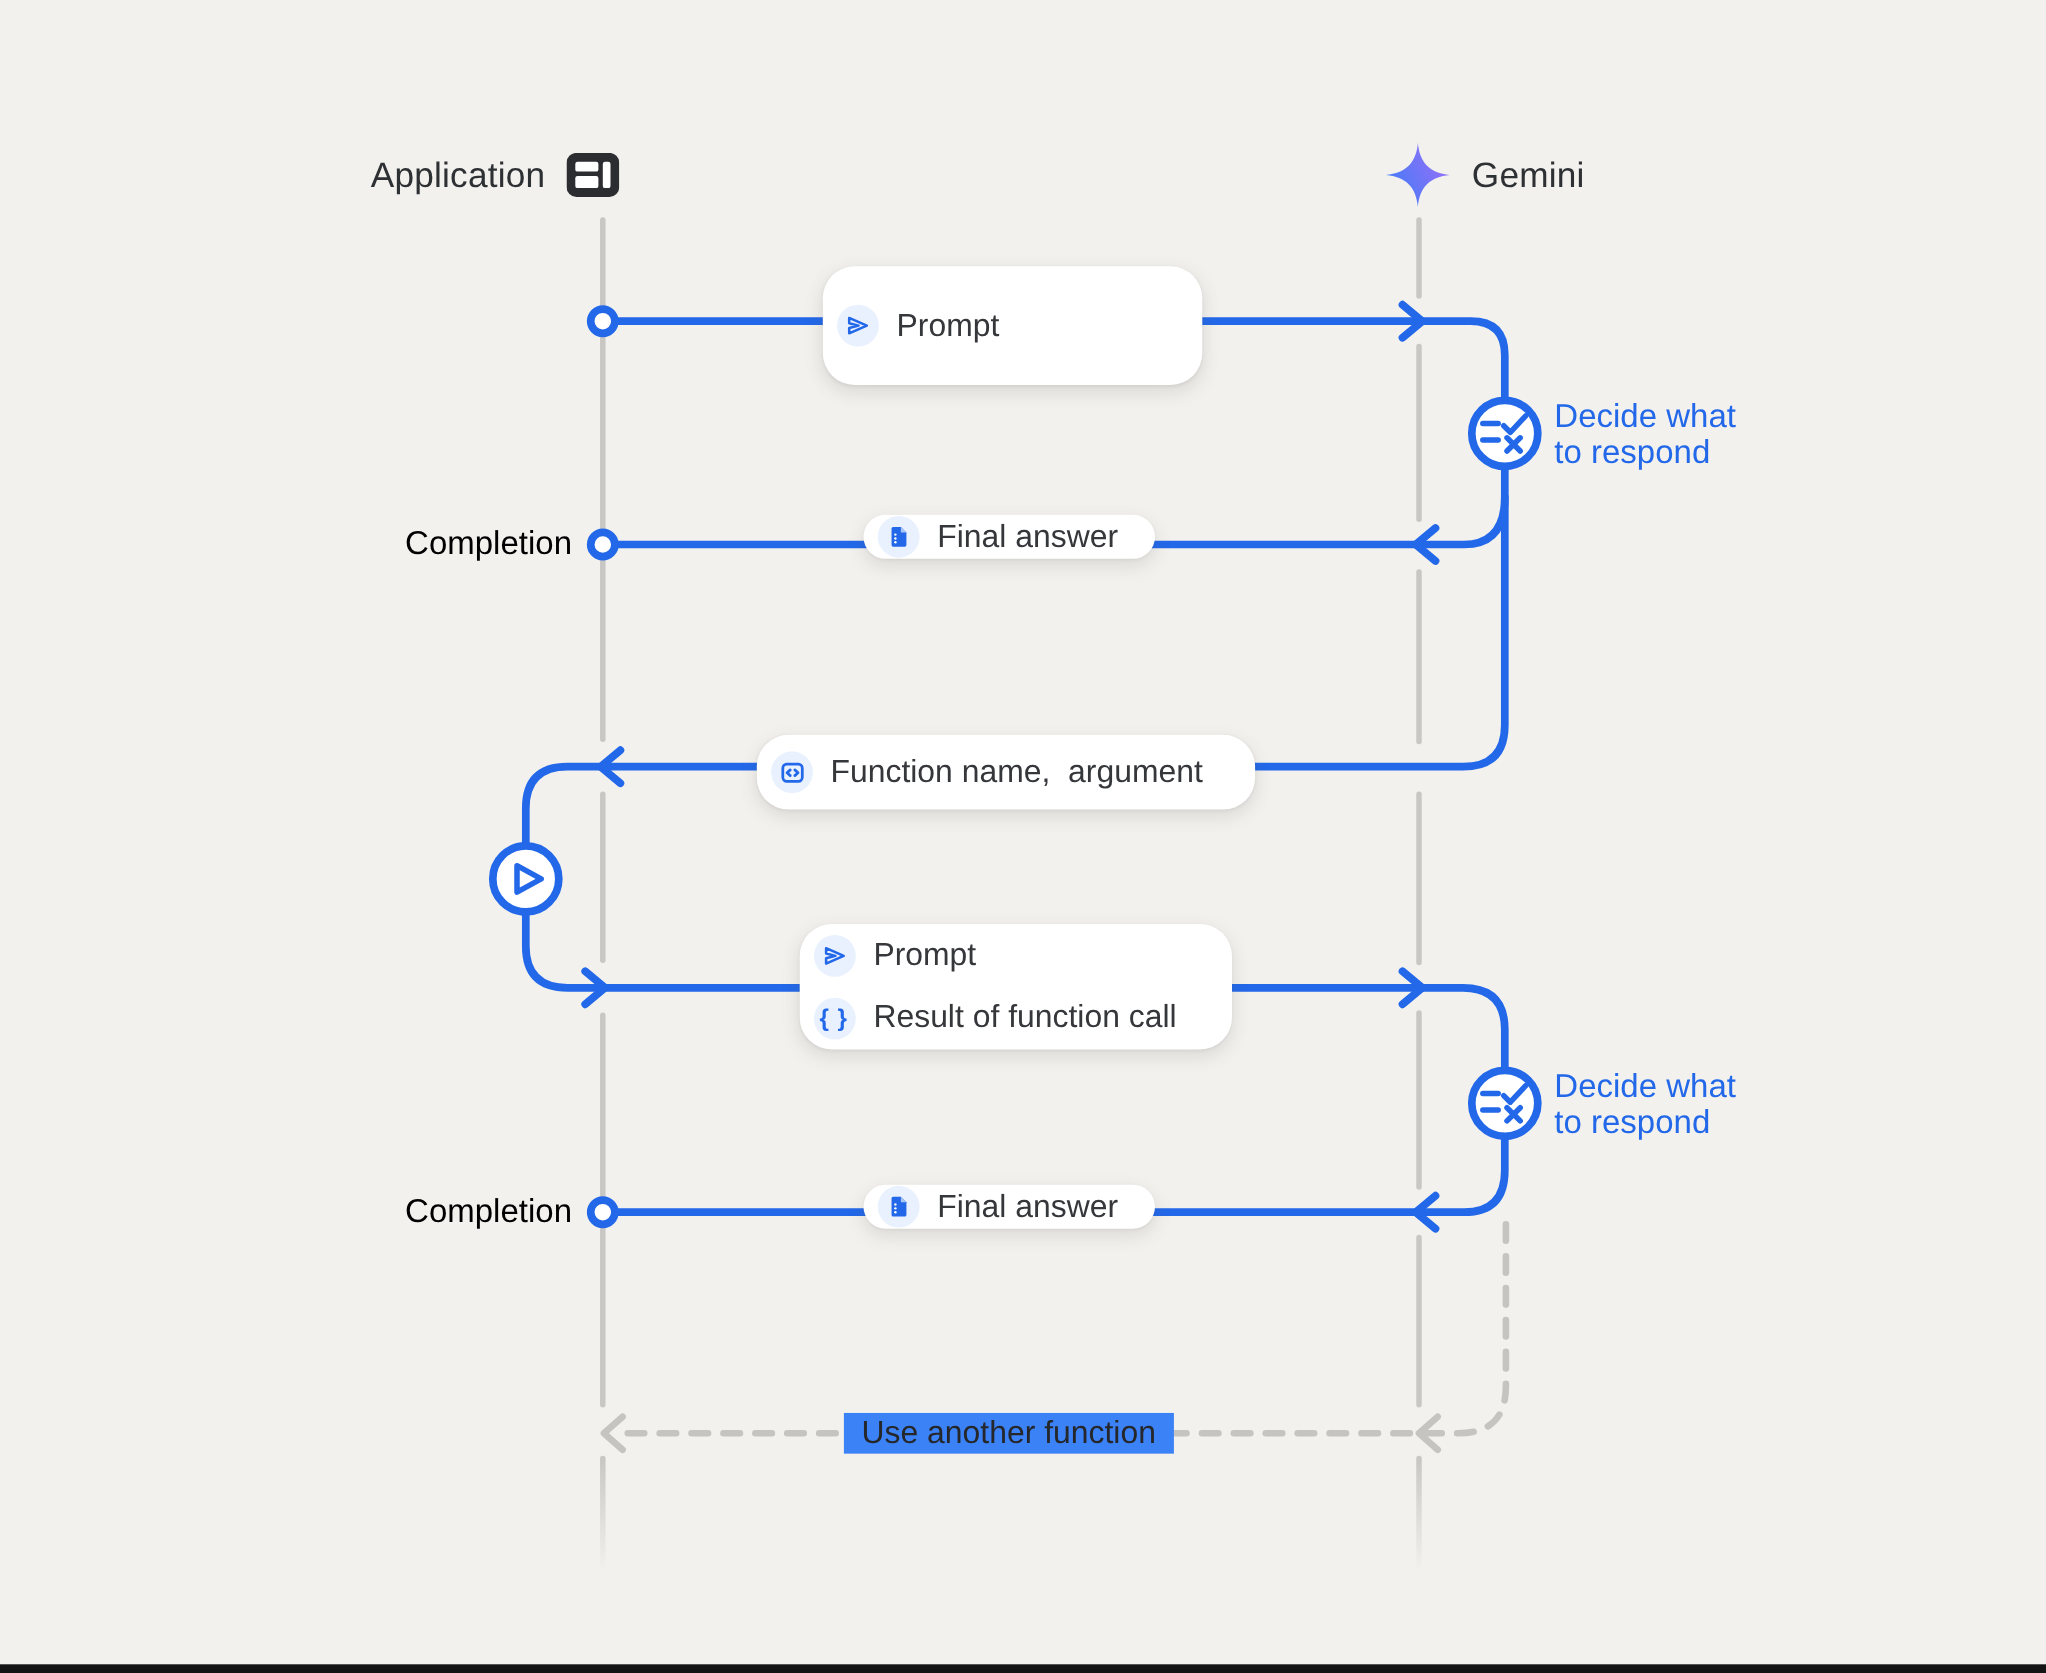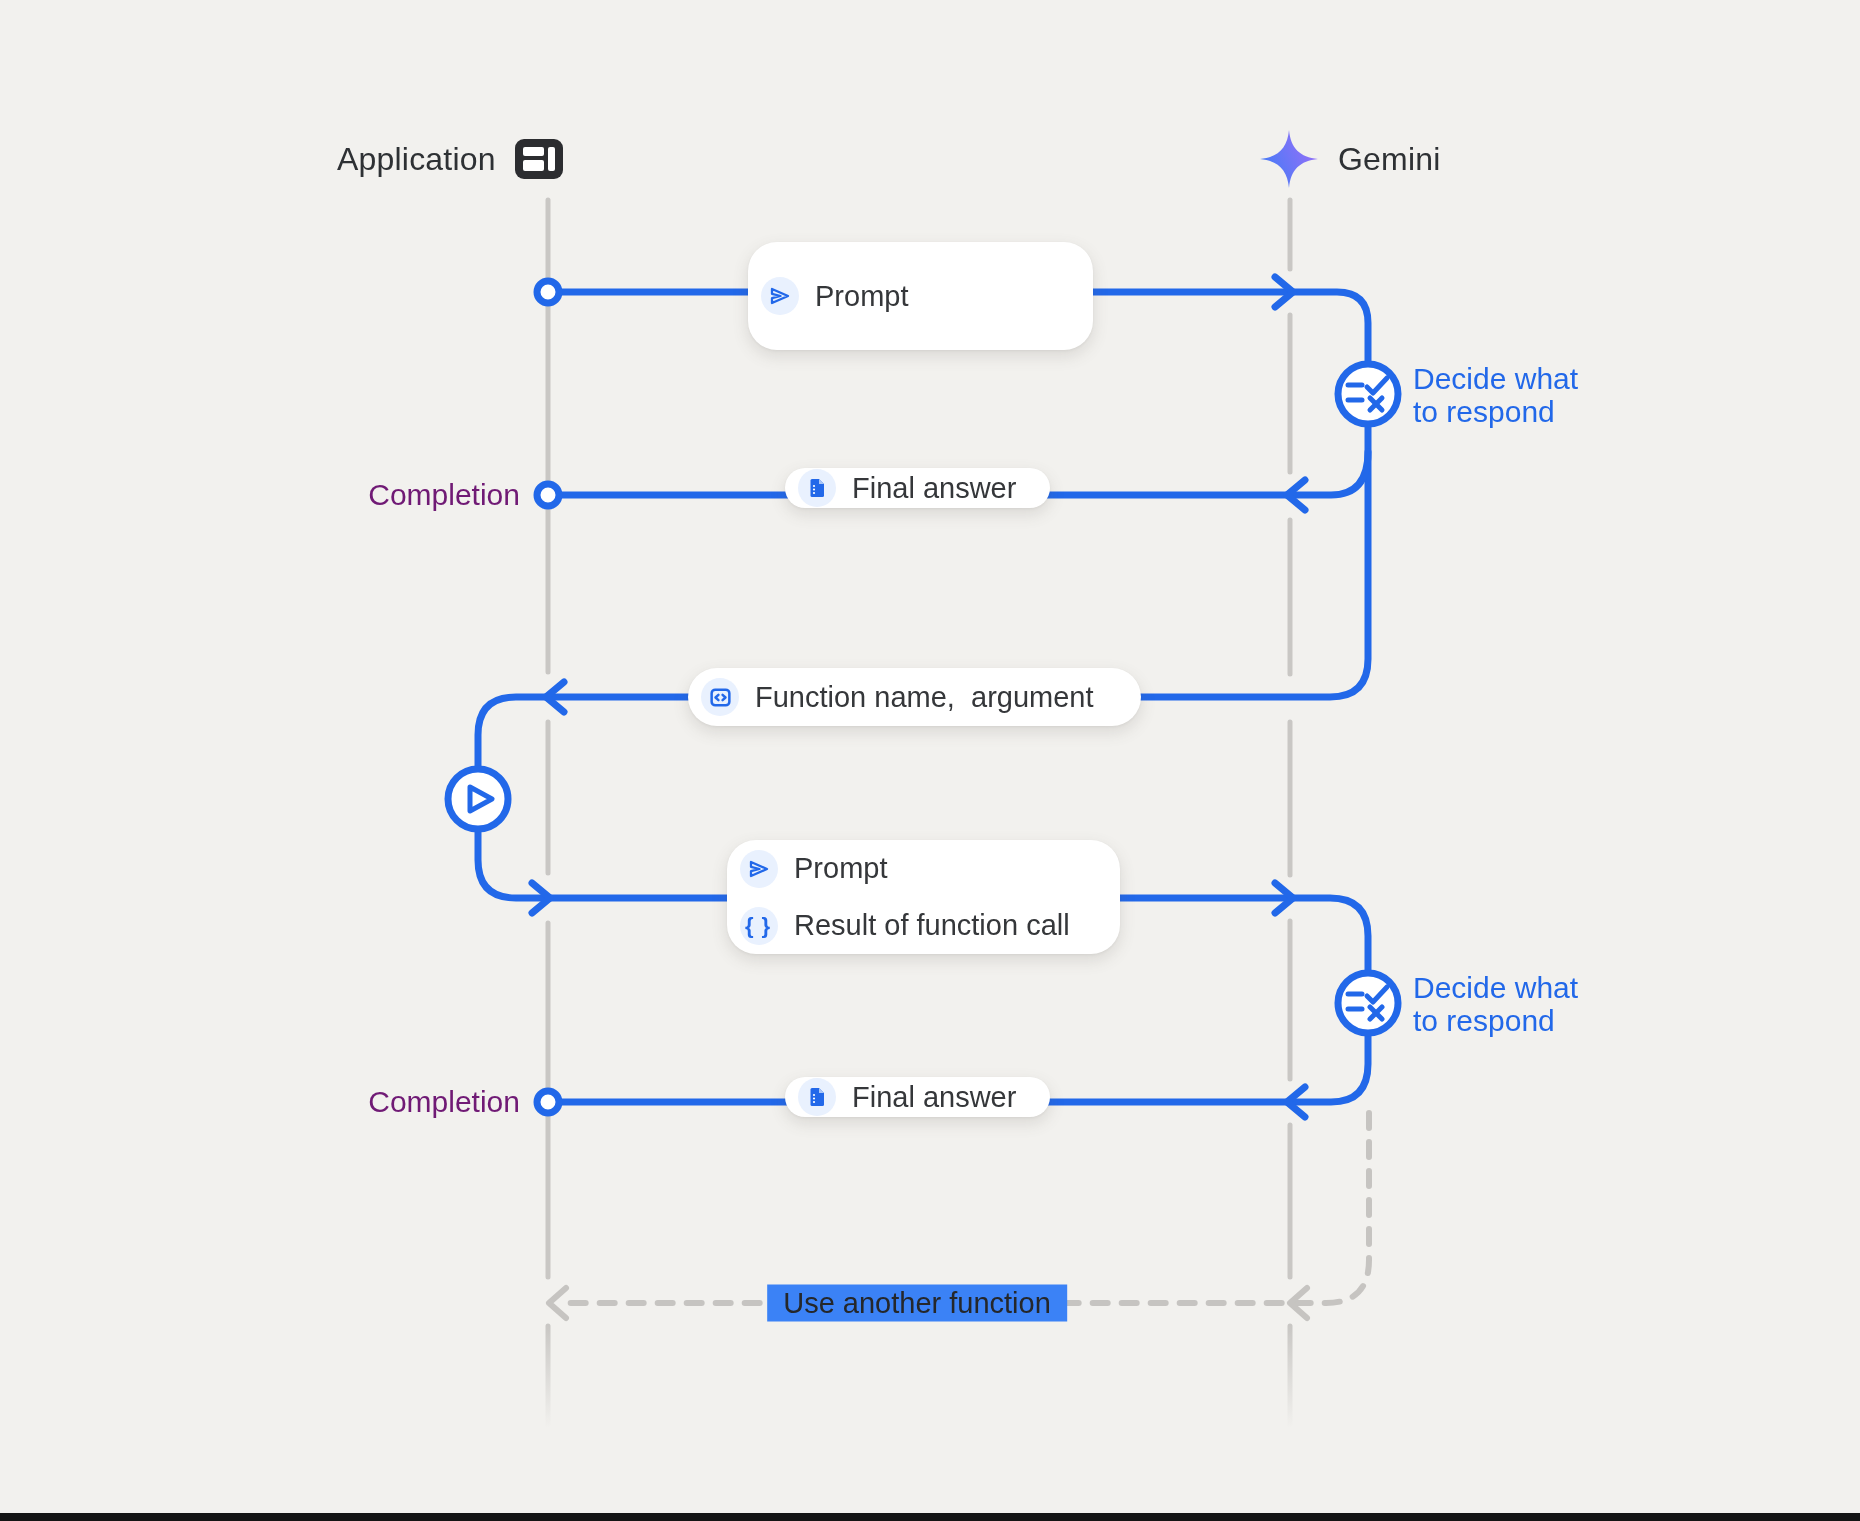--- a/index.html
+++ b/index.html
@@ -26,29 +26,29 @@
   .msgrow .lbl{font-size:29px;color:#35373a;white-space:pre;}
   .chip{width:38px;height:38px;border-radius:50%;background:#e9f1fe;
         display:flex;align-items:center;justify-content:center;flex:0 0 auto;}
   .box1{left:748px;top:242px;width:345px;height:108px;}
   .box1 .msgrow{height:54px;}
   .box2{left:727px;top:840px;width:393px;height:114px;}
   .box2 .msgrow{height:57px;}
   .fab{width:265px;height:40px;border-radius:27px;}
   .fab1{left:785px;top:468px;}
   .fab2{left:785px;top:1077px;}
-  .funcbox{left:688px;top:668px;width:453px;height:58px;border-radius:29px;}
+  .funcbox{left:688px;top:668px;width:453px;height:68px;border-radius:29px;}
   .braces{color:#2268e9;font-size:22px;font-weight:700;letter-spacing:3px;}
 
   
   .anno{position:absolute;color:#2268e9;font-size:30px;font-weight:500;line-height:33px;}
   .anno-decide1{left:1413px;top:362px;}
   .anno-decide2{left:1413px;top:971px;}
   .anno-parse{left:135px;top:769px;width:300px;text-align:right;}
-  .completion{position:absolute;color:#701a75;font-size:30px;font-weight:500;
+  .completion{position:absolute;color:#000000;font-size:30px;font-weight:500;
               width:210px;text-align:right;left:310px;line-height:32px;}
   .completion1{top:479px;}
   .completion2{top:1086px;}
 
   
   .loop-label{position:absolute;left:917px;top:1303px;transform:translate(-50%,-50%);
               background:#3b82f6;padding:2px 16px;font-size:29px;font-weight:500;
               color:#25272a;white-space:nowrap;}
 
   .bottom-bar{position:absolute;left:0;bottom:0;width:1860px;height:8px;background:#141414;}

